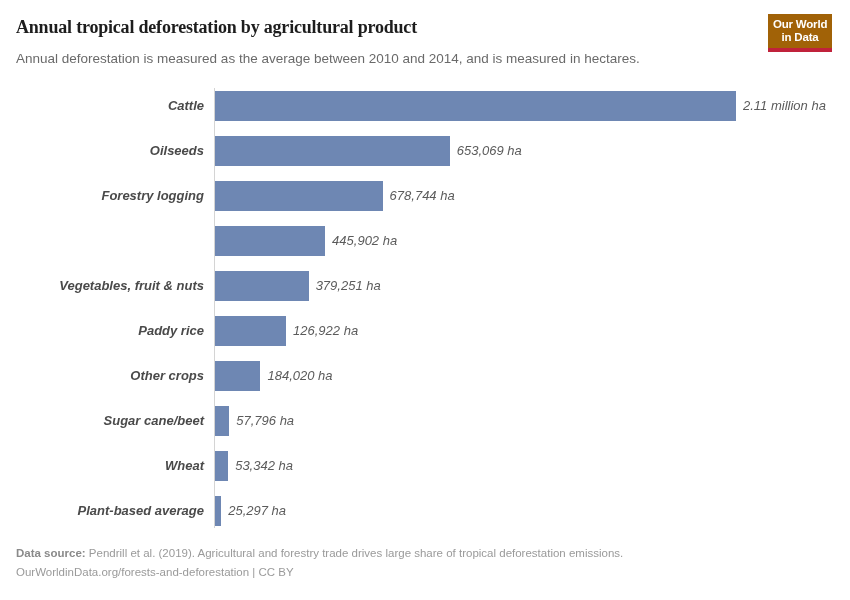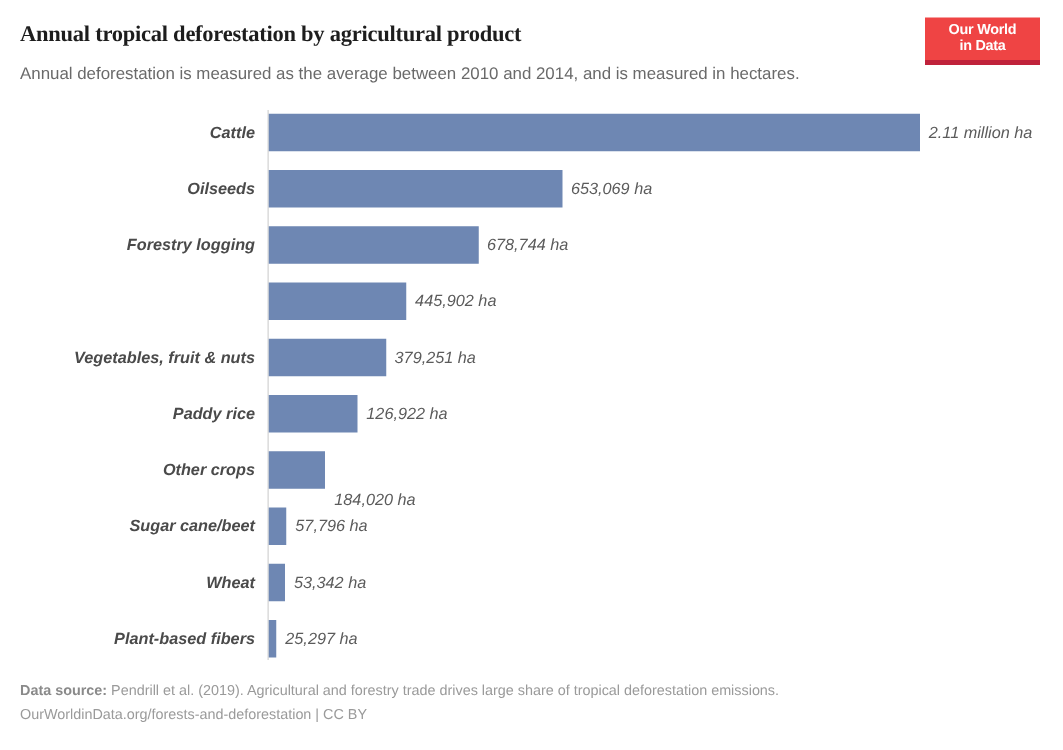--- a/index.html
+++ b/index.html
@@ -46,22 +46,22 @@
     line-height: 18px;
     margin: 8px 0 0 0;
     white-space: nowrap;
   }
 
   
   .owid-logo {
     position: absolute;
     right: 18px;
     top: 14px;
-    width: 92px;
-    background: #ef4444;
+    width: 64px;
+    background: #a16207;
     border-bottom: 4px solid #c0223b;
     padding: 4px 5px 4px 5px;
     box-sizing: border-box;
     text-align: center;
   }
   .owid-logo-line {
     display: block;
     color: #ffffff;
     font-family: "Liberation Sans", sans-serif;
     font-size: 11.5px;
@@ -207,39 +207,39 @@
           <div class="bar-label">Paddy rice</div>
           <div class="bar-track" style="width: 521px;">
             <div class="bar-rect" style="width: 71.0597px; background: rgb(110, 135, 179);"></div>
             <div class="bar-value" style="left: 71.0597px;">126,922 ha</div>
           </div>
         </div>
         <div class="bar-row" style="top: 273px;">
           <div class="bar-label">Other crops</div>
           <div class="bar-track" style="width: 521px;">
             <div class="bar-rect" style="width: 45.4381px; background: rgb(110, 135, 179);"></div>
-            <div class="bar-value" style="left: 45.4381px; margin-top: 24px;">184,020 ha</div>
+            <div class="bar-value" style="left: 45.4381px;">184,020 ha</div>
           </div>
         </div>
         <div class="bar-row" style="top: 318px;">
           <div class="bar-label">Sugar cane/beet</div>
           <div class="bar-track" style="width: 521px;">
             <div class="bar-rect" style="width: 14.271px; background: rgb(110, 135, 179);"></div>
             <div class="bar-value" style="left: 14.271px;">57,796 ha</div>
           </div>
         </div>
         <div class="bar-row" style="top: 363px;">
           <div class="bar-label">Wheat</div>
           <div class="bar-track" style="width: 521px;">
             <div class="bar-rect" style="width: 13.1712px; background: rgb(110, 135, 179);"></div>
             <div class="bar-value" style="left: 13.1712px;">53,342 ha</div>
           </div>
         </div>
         <div class="bar-row" style="top: 408px;">
-          <div class="bar-label">Plant-based fibers</div>
+          <div class="bar-label">Plant-based average</div>
           <div class="bar-track" style="width: 521px;">
             <div class="bar-rect" style="width: 6.24632px; background: rgb(110, 135, 179);"></div>
             <div class="bar-value" style="left: 6.24632px;">25,297 ha</div>
           </div>
         </div>
       </div>
   </div>
 
   <div class="footer">
     <div class="footer-line">

